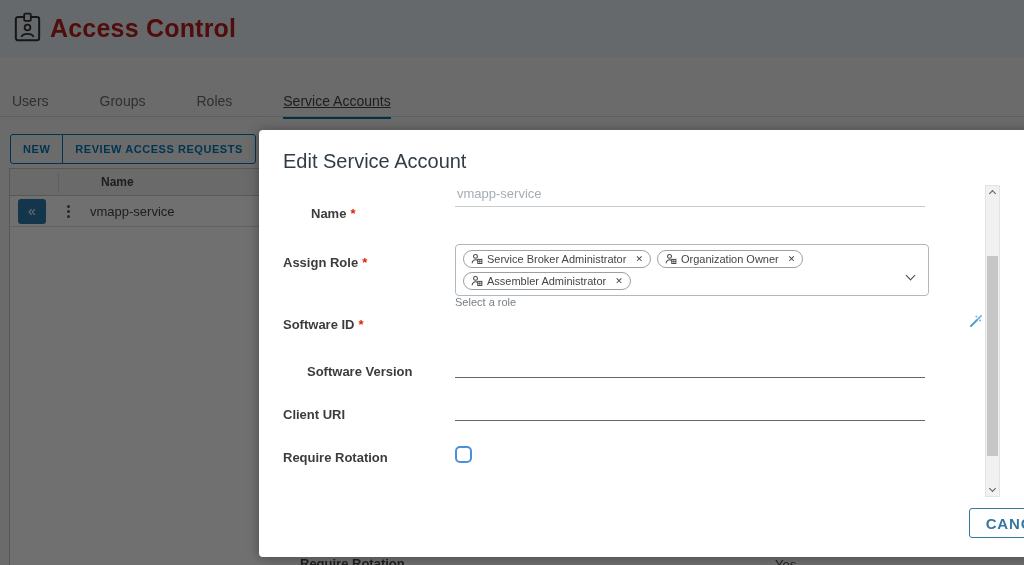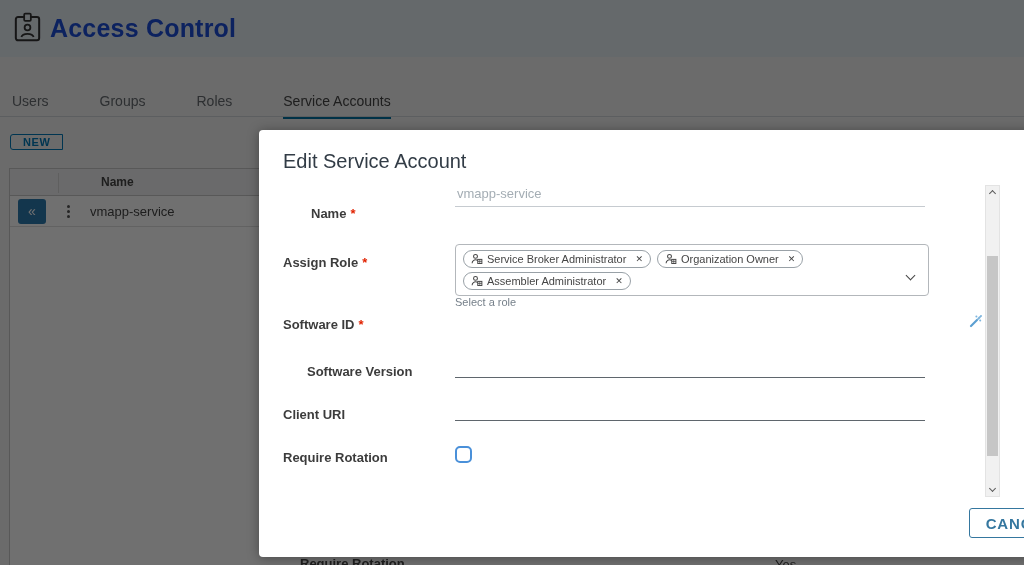--- a/index.html
+++ b/index.html
@@ -2,29 +2,29 @@
 <html><head>
 <meta charset="utf-8">
 <style>
   * { margin:0; padding:0; box-sizing:border-box; }
   body { font-family:"Liberation Sans", sans-serif; background:#888; }
   .screen { position:relative; width:1024px; height:565px; overflow:hidden; background:#f4f4f4; }
 
   
   .bg { position:absolute; inset:0; }
   .app-header { position:absolute; left:0; top:0; width:100%; height:57px; background:#e7eef4; display:flex; align-items:center; padding-left:14px; }
-  .app-title { font-size:25px; color:#1d4ed8; margin-left:9px; letter-spacing:.2px; }
+  .app-title { font-size:25px; color:#b91c1c; margin-left:9px; letter-spacing:.2px; }
 
   .tabbar-line { position:absolute; left:0; top:116px; width:100%; height:1px; background:#d2d6da; }
   .tabs { position:absolute; left:12px; top:93px; display:flex; gap:51px; }
   .tab { font-size:14px; color:#666b70; padding-bottom:7px; cursor:pointer; }
-  .tab.active { color:#454545; border-bottom:3px solid #0072a3; }
+  .tab.active { color:#454545; border-bottom:3px solid #0072a3;text-decoration:underline; }
 
   .toolbar { position:absolute; left:10px; top:134px; display:flex; }
-  .btn-outline { height:16px; padding:0 12px; font-size:11px; font-weight:700; letter-spacing:.05em;
+  .btn-outline { height:30px; padding:0 12px; font-size:11px; font-weight:700; letter-spacing:.05em;
     color:#0079b8; background:transparent; border:1px solid #0079b8; cursor:pointer;
     font-family:"Liberation Sans", sans-serif; }
   .btn-outline.first { border-radius:3px 0 0 3px; }
   .btn-outline.second { border-radius:0 3px 3px 0; margin-left:-1px; }
 
   .grid { position:absolute; left:9px; top:168px; right:0; bottom:0; background:#fff; border-left:1px solid #c8c8c8; }
   .grid-header { position:relative; height:28px; background:#f1f2f3; border-top:1px solid #c8c8c8; border-bottom:1px solid #c8c8c8; display:flex; align-items:center; }
   .col-sep { position:absolute; left:48px; top:4px; height:20px; width:1px; background:#d8d8d8; }
   .grid-header .col-name { margin-left:91px; font-size:12px; font-weight:700; color:#454545; }
   .grid-row { height:31px; display:flex; align-items:center; border-bottom:1px solid #e0e0e0; background:#fff; }
@@ -101,20 +101,21 @@
     <div class="tabs">
       <div class="tab">Users</div>
       <div class="tab">Groups</div>
       <div class="tab">Roles</div>
       <div class="tab active">Service Accounts</div>
     </div>
     <div class="tabbar-line"></div>
 
     <div class="toolbar">
       <button class="btn-outline first">NEW</button>
+      <button class="btn-outline second">REVIEW ACCESS REQUESTS</button>
     </div>
 
     <div class="grid">
       <div class="grid-header">
         <div class="col-sep"></div>
         <div class="col-name">Name</div>
       </div>
       <div class="grid-row">
         <button class="collapse-btn">«</button>
         <div class="kebab">

